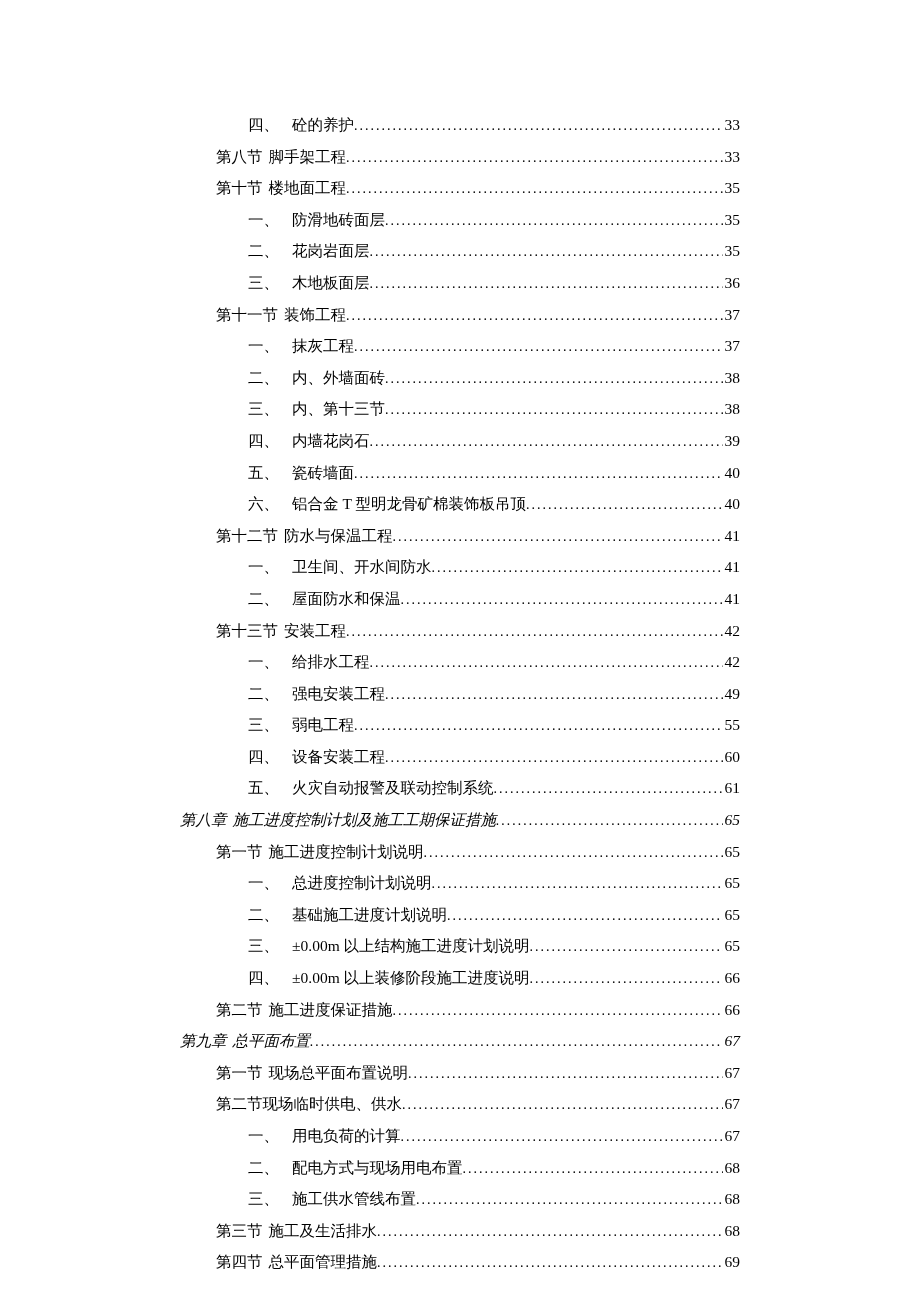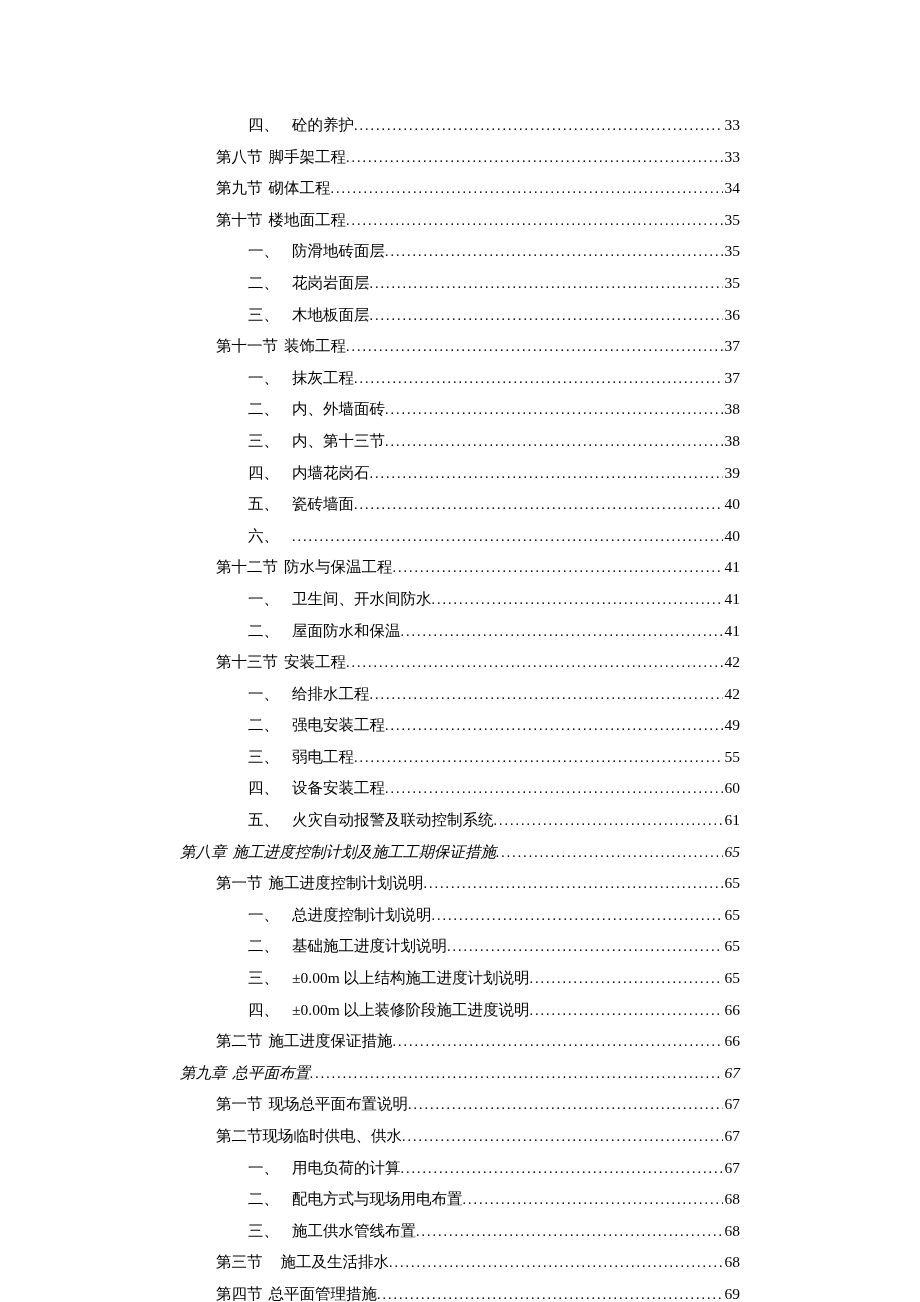--- a/index.html
+++ b/index.html
@@ -50,26 +50,20 @@
         <span class="toc-dots"></span>
         <span class="toc-page">33</span>
       </div>
       <div class="toc-row lv1">
         <span class="toc-label">第八节</span>
         <span class="toc-title" style="margin-left: 6px;">脚手架工程</span>
         <span class="toc-dots"></span>
         <span class="toc-page">33</span>
       </div>
       <div class="toc-row lv1">
-        <span class="toc-label">第九节</span>
-        <span class="toc-title" style="margin-left: 6px;">砌体工程</span>
-        <span class="toc-dots"></span>
-        <span class="toc-page">34</span>
-      </div>
-      <div class="toc-row lv1">
         <span class="toc-label">第十节</span>
         <span class="toc-title" style="margin-left: 6px;">楼地面工程</span>
         <span class="toc-dots"></span>
         <span class="toc-page">35</span>
       </div>
       <div class="toc-row lv2">
         <span class="toc-label">一、</span>
         <span class="toc-title">防滑地砖面层</span>
         <span class="toc-dots"></span>
         <span class="toc-page">35</span>
@@ -117,20 +111,21 @@
         <span class="toc-page">39</span>
       </div>
       <div class="toc-row lv2">
         <span class="toc-label">五、</span>
         <span class="toc-title">瓷砖墙面</span>
         <span class="toc-dots"></span>
         <span class="toc-page">40</span>
       </div>
       <div class="toc-row lv2">
         <span class="toc-label">六、</span>
+        <span class="toc-title">铝合金 T 型明龙骨矿棉装饰板吊顶</span>
         <span class="toc-dots"></span>
         <span class="toc-page">40</span>
       </div>
       <div class="toc-row lv1">
         <span class="toc-label">第十二节</span>
         <span class="toc-title" style="margin-left: 6px;">防水与保温工程</span>
         <span class="toc-dots"></span>
         <span class="toc-page">41</span>
       </div>
       <div class="toc-row lv2">
@@ -254,21 +249,21 @@
         <span class="toc-page">68</span>
       </div>
       <div class="toc-row lv2">
         <span class="toc-label">三、</span>
         <span class="toc-title">施工供水管线布置</span>
         <span class="toc-dots"></span>
         <span class="toc-page">68</span>
       </div>
       <div class="toc-row lv1">
         <span class="toc-label">第三节</span>
-        <span class="toc-title" style="margin-left: 18px;">施工及生活排水</span>
+        <span class="toc-title" style="margin-left: 6px;">施工及生活排水</span>
         <span class="toc-dots"></span>
         <span class="toc-page">68</span>
       </div>
       <div class="toc-row lv1">
         <span class="toc-label">第四节</span>
         <span class="toc-title" style="margin-left: 6px;">总平面管理措施</span>
         <span class="toc-dots"></span>
         <span class="toc-page">69</span>
       </div>
     </div>

